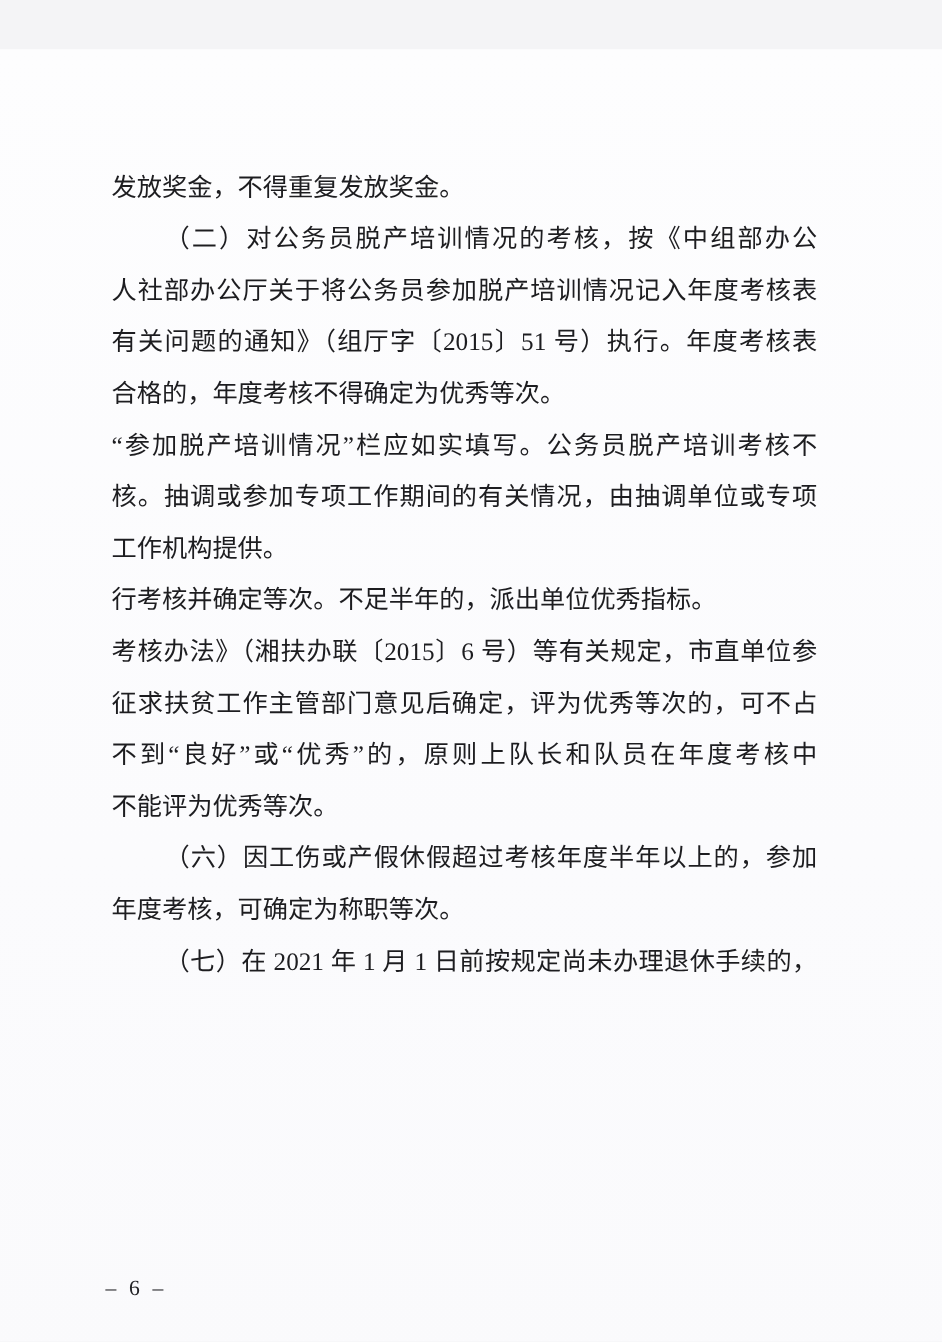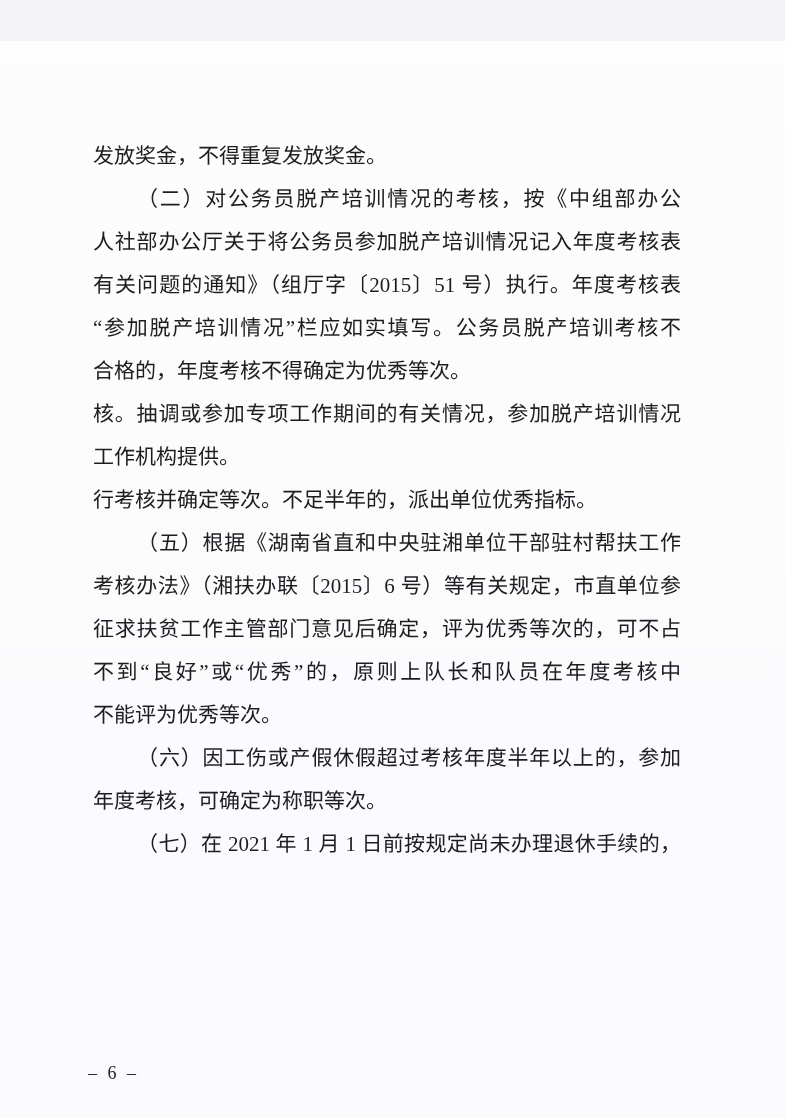--- a/index.html
+++ b/index.html
@@ -58,29 +58,28 @@
 
 <div class="page">
 
   <div class="text-block">
 
     <div class="line end">发放奖金，不得重复发放奖金。</div>
 
     <div class="line indent">（二）对公务员脱产培训情况的考核，按《中组部办公厅、</div>
     <div class="line">人社部办公厅关于将公务员参加脱产培训情况记入年度考核表</div>
     <div class="line">有关问题的通知》（组厅字〔2015〕51 号）执行。年度考核表</div>
+    <div class="line end">合格的，年度考核不得确定为优秀等次。</div>
     <div class="line">“参加脱产培训情况”栏应如实填写。公务员脱产培训考核不</div>
-    <div class="line end">合格的，年度考核不得确定为优秀等次。</div>
 
-    <div class="line">核。抽调或参加专项工作期间的有关情况，参加脱产培训情况</div>
+    <div class="line">核。抽调或参加专项工作期间的有关情况，由抽调单位或专项</div>
     <div class="line end">工作机构提供。</div>
 
     <div class="line end">行考核并确定等次。不足半年的，派出单位优秀指标。</div>
 
-    <div class="line indent">（五）根据《湖南省直和中央驻湘单位干部驻村帮扶工作</div>
     <div class="line">考核办法》（湘扶办联〔2015〕6 号）等有关规定，市直单位参</div>
     <div class="line">征求扶贫工作主管部门意见后确定，评为优秀等次的，可不占</div>
     <div class="line">不到“良好”或“优秀”的，原则上队长和队员在年度考核中</div>
     <div class="line end">不能评为优秀等次。</div>
 
     <div class="line indent">（六）因工伤或产假休假超过考核年度半年以上的，参加</div>
     <div class="line end">年度考核，可确定为称职等次。</div>
 
     <div class="line indent">（七）在 2021 年 1 月 1 日前按规定尚未办理退休手续的，</div>
 

